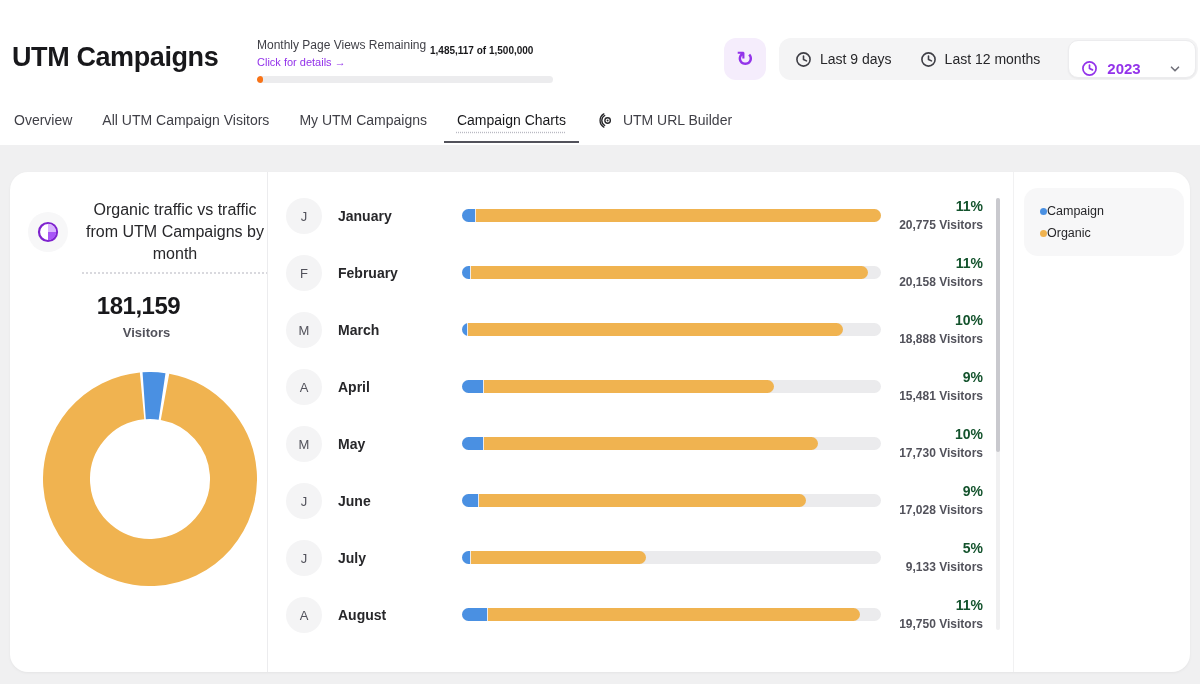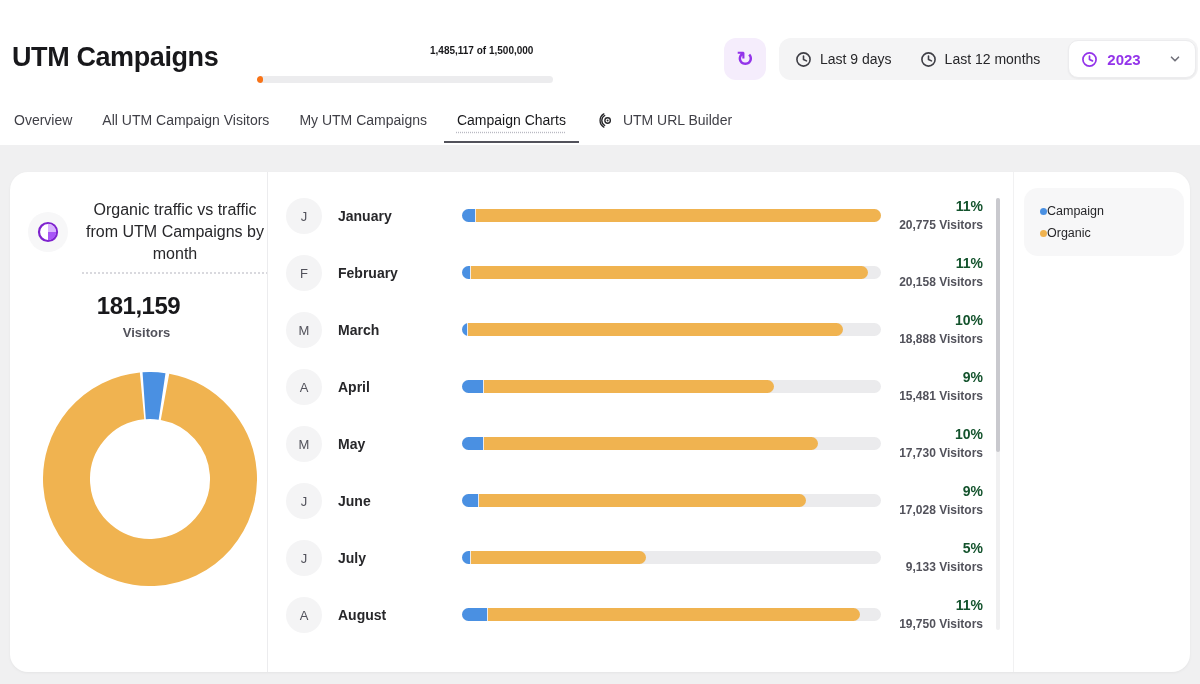--- a/index.html
+++ b/index.html
@@ -14,21 +14,21 @@
   .usage-link { display:block; font-size:11px; color:#9333ea; margin-top:4px; cursor:pointer; }
   .usage-value { position:absolute; left:430px; top:45px; font-size:10px; font-weight:700; color:#18181b; }
   .progress { position:absolute; left:257px; top:76px; width:296px; height:7px; background:#ececee; border-radius:4px; overflow:hidden; }
   .progress-fill { height:100%; background:#f97316; border-radius:4px; }
 
   .refresh-btn { position:absolute; left:724px; top:38px; width:42px; height:42px; background:#f5edfc; border-radius:12px; display:flex; align-items:center; justify-content:center; cursor:pointer; }
   .refresh-glyph { font-family:"DejaVu Sans",sans-serif; font-size:21px; font-weight:700; color:#9333ea; line-height:1; }
 
   .range-group { position:absolute; left:779px; top:38px; width:419px; height:42px; background:#f4f4f5; border-radius:12px; display:flex; align-items:center; padding:0 2px 0 16px; }
   .range-item { display:flex; align-items:center; gap:8px; font-size:14px; color:#27272a; cursor:pointer; margin-right:28px; white-space:nowrap; }
-  .year-pill { margin-left:auto; width:136px; height:38px; background:#fff; border:1px solid #ececee; border-radius:10px; display:flex; align-items:center; gap:9px; padding:0 12px; box-shadow:0 1px 2px rgba(0,0,0,0.05); cursor:pointer; }
+  .year-pill { margin-left:auto; width:136px; height:38px; background:#fff; border:1px solid #ececee; border-radius:10px; display:flex; align-items:flex-end; gap:9px; padding:0 12px; box-shadow:0 1px 2px rgba(0,0,0,0.05); cursor:pointer; }
   .year-label { font-size:15px; font-weight:600; color:#9333ea; }
   .pill-chevron { margin-left:auto; display:flex; }
 
   
   .tabs { position:absolute; top:95px; left:0; width:1200px; height:50px; background:#fff; display:flex; align-items:center; gap:30px; padding-left:14px; }
   .tab { font-size:14px; color:#3f3f46; cursor:pointer; position:relative; display:flex; align-items:center; gap:8px; white-space:nowrap; }
   .tab.active { color:#18181b; text-decoration-line:underline; text-decoration-style:dotted; text-decoration-color:#b9b9c2; text-underline-offset:7px; }
   .tab.active::after { content:""; position:absolute; left:-13px; right:-13px; bottom:-15px; height:2px; background:#52525b; }
 
   
@@ -60,20 +60,24 @@
   .legend { position:absolute; left:1014px; top:16px; width:160px; background:#f7f7f8; border-radius:14px; padding:12px 16px; }
   .legend-item { display:flex; align-items:center; font-size:12.5px; color:#27272a; padding:4px 0; }
   .legend-dot { width:7px; height:7px; border-radius:50%; flex:0 0 auto; }
 </style>
 </head>
 <body>
 
 <div class="header">
   <div class="page-title">UTM Campaigns</div>
 
+  <div class="usage">
+    <div class="usage-label">Monthly Page Views Remaining</div>
+    <a class="usage-link">Click for details →</a>
+  </div>
   <div class="usage-value">1,485,117 of 1,500,000</div>
   <div class="progress">
     <div class="progress-fill" style="width: 2%;"></div>
   </div>
 
   <div class="refresh-btn">
     <span class="refresh-glyph">↻</span>
   </div>
 
   <div class="range-group">

